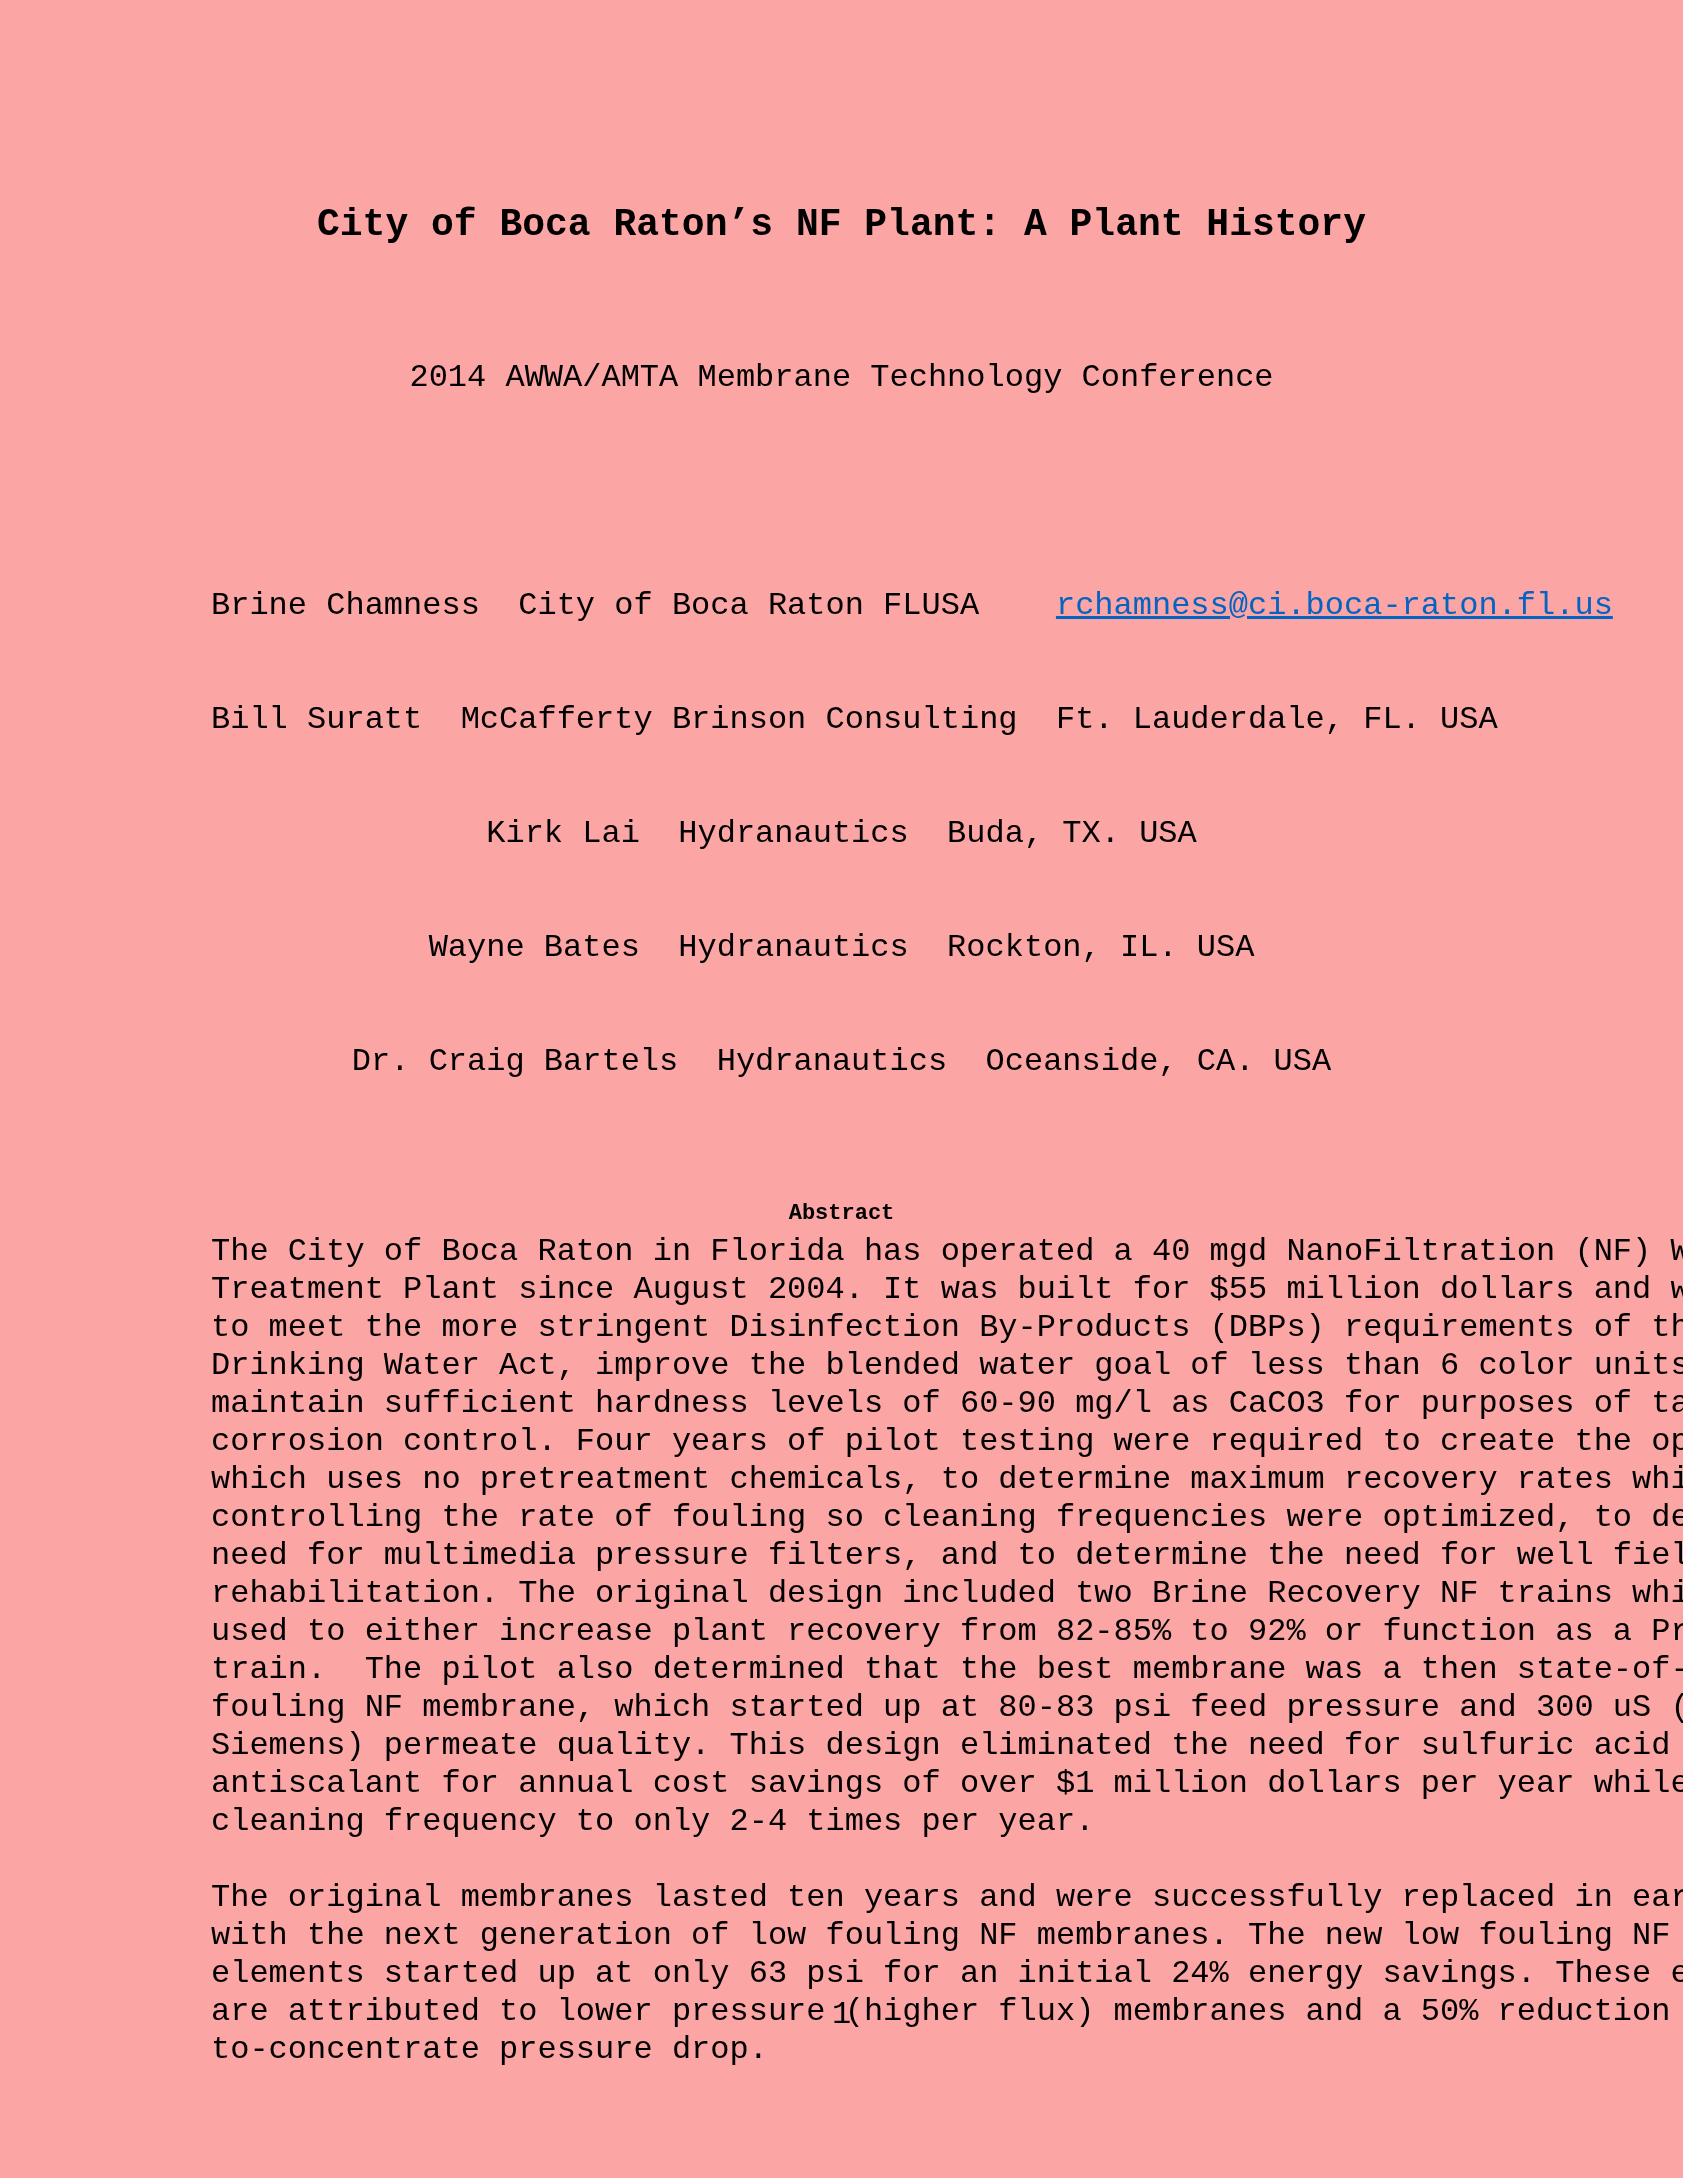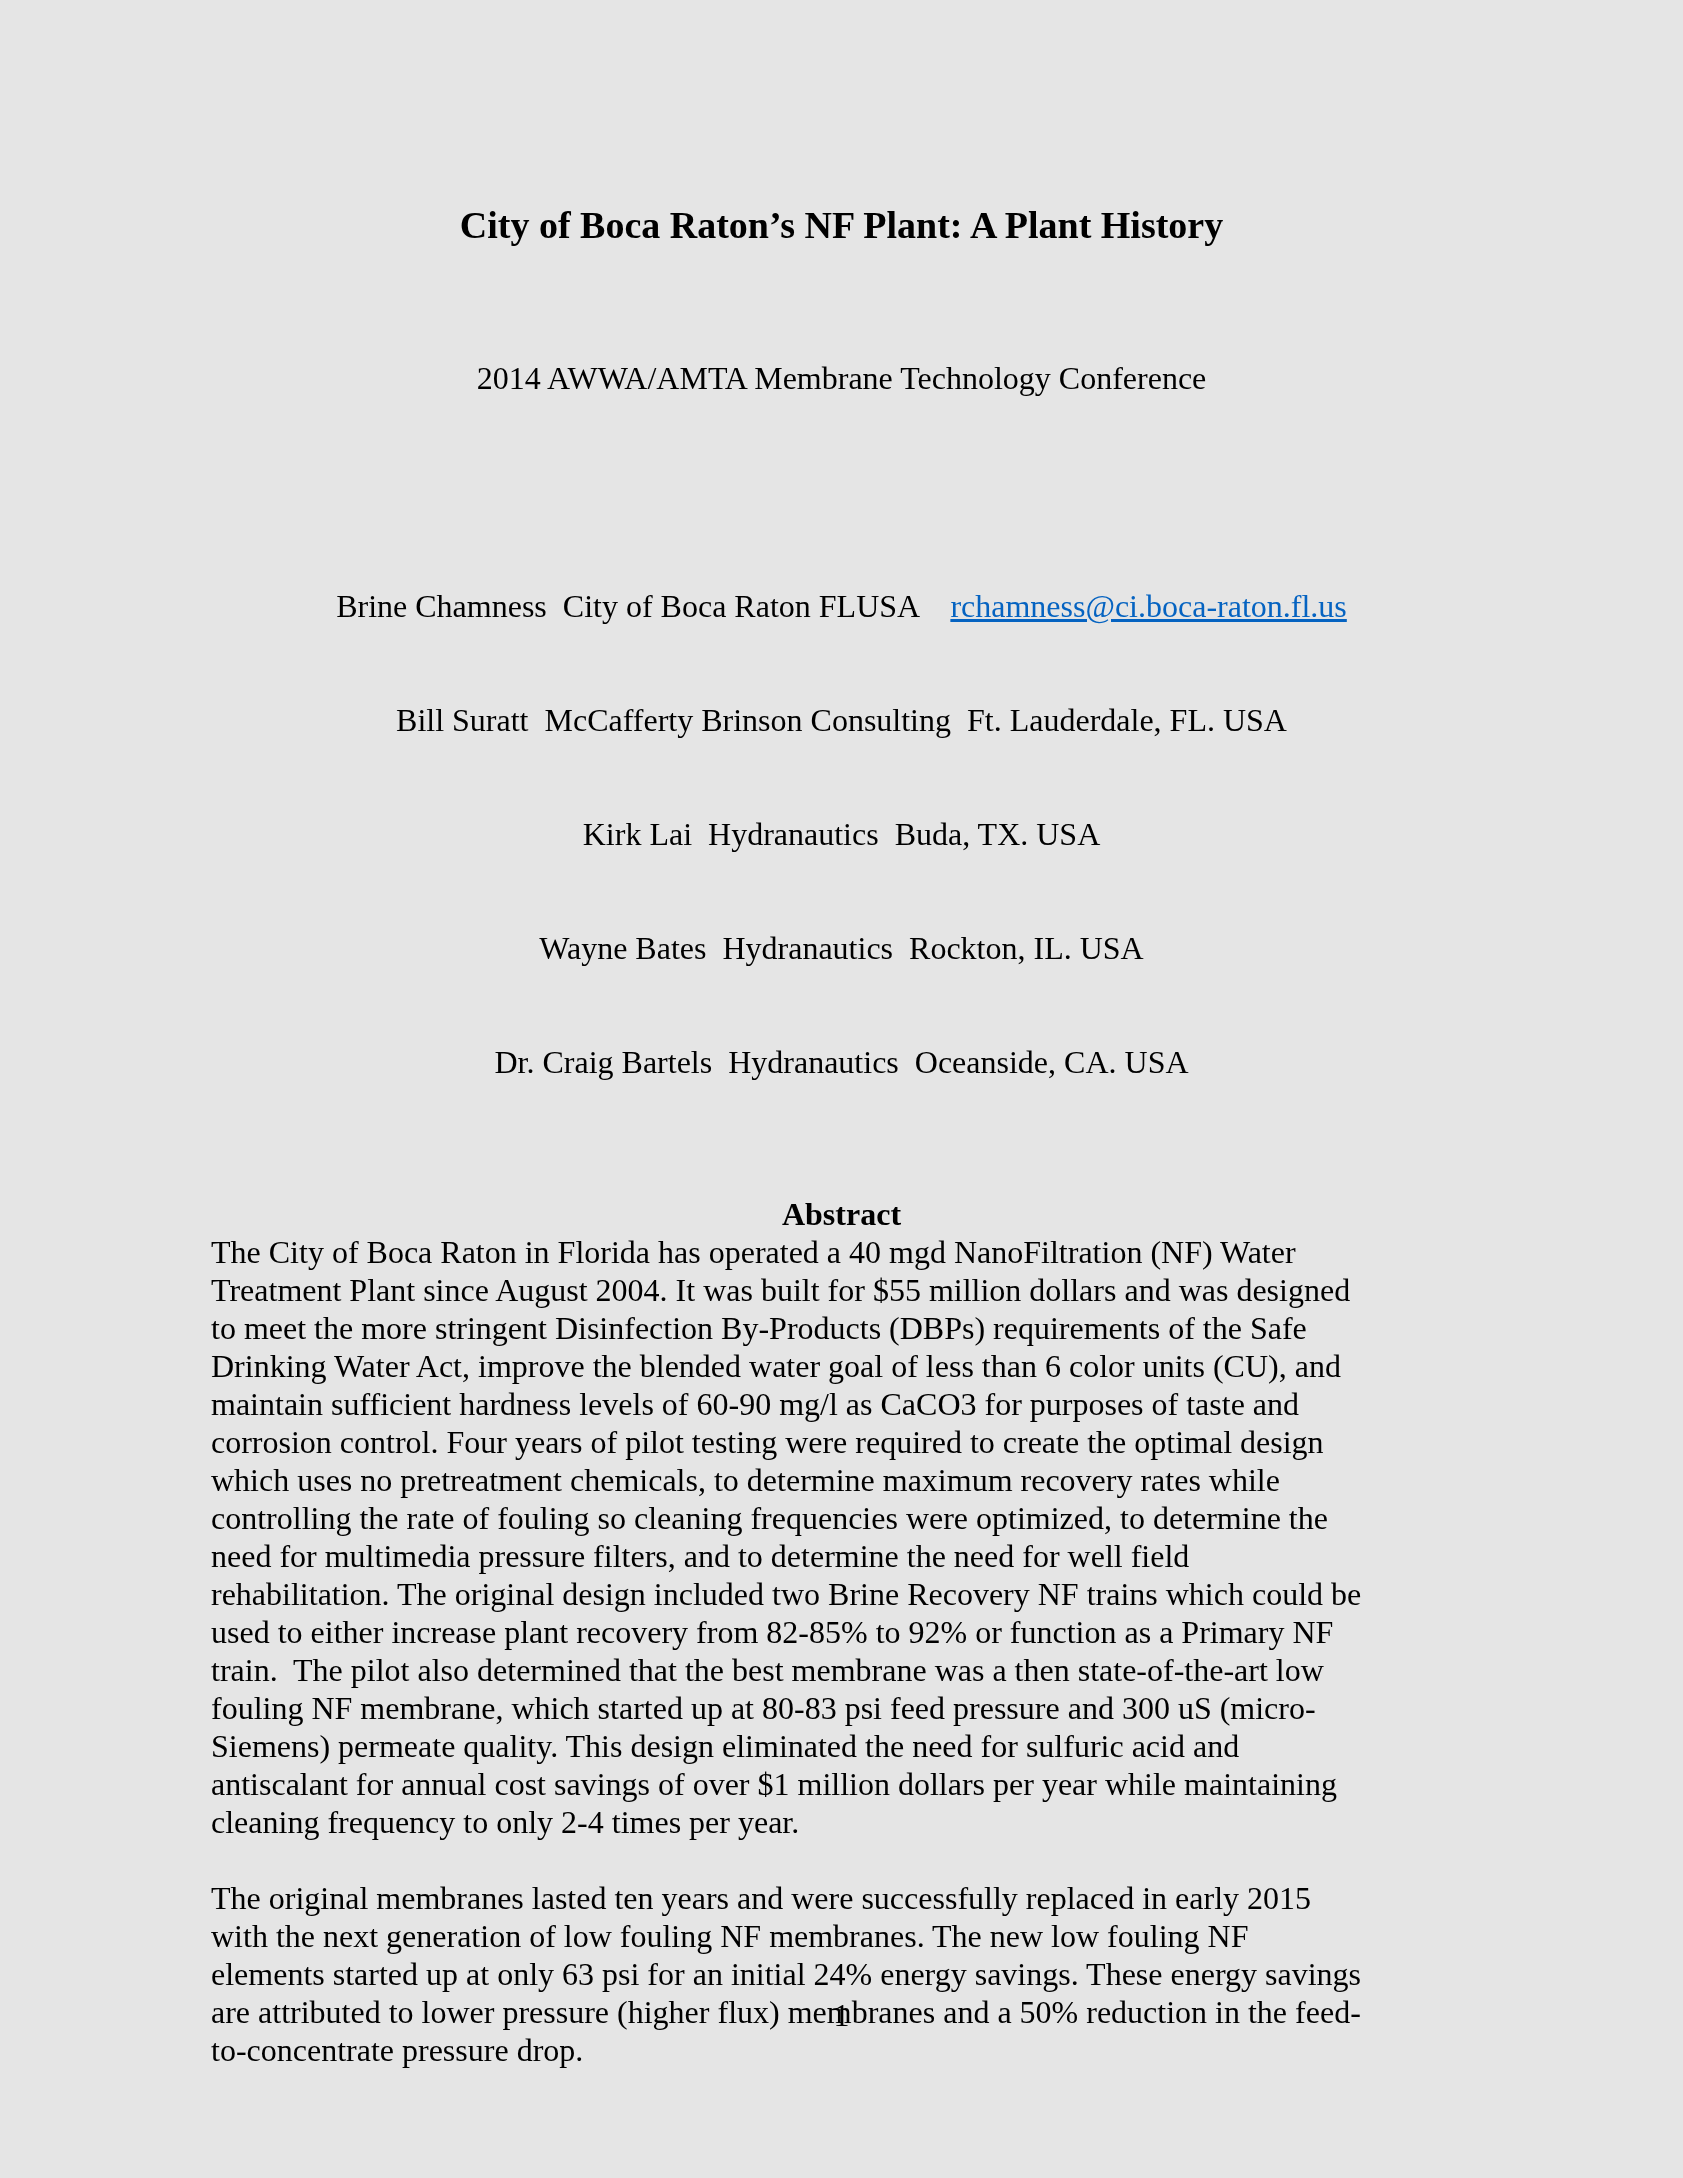--- a/index.html
+++ b/index.html
@@ -4,24 +4,24 @@
 <style>
   html, body {
     margin: 0;
     padding: 0;
     background: #ffffff;
   }
   .page {
     position: relative;
     width: 1683px;
     height: 2178px;
-    background: #e5e5e5;
+    background: #fca5a5;
     box-sizing: border-box;
     padding: 203px 211px 0 211px;
-    font-family: Liberation Serif, serif;
+    font-family: Liberation Mono, monospace;
     color: #000000;
     font-size: 32px;
     line-height: 38px;
     overflow: hidden;
   }
   .title {
     font-size: 38px;
     line-height: 44px;
     font-weight: bold;
     text-align: center;
@@ -43,21 +43,21 @@
   }
   a.email {
     color: #0563C1;
     text-decoration: underline;
     cursor: pointer;
   }
   .heading-center {
     font-weight: bold;
     text-align: center;
     margin: 38px 0 0 0;
-    font-size: 32px;
+    font-size: 22px;
     line-height: 38px;
     white-space: pre;
   }
   .para {
     white-space: pre;
     margin: 0;
   }
   .para.gap-above {
     margin-top: 38px;
   }

